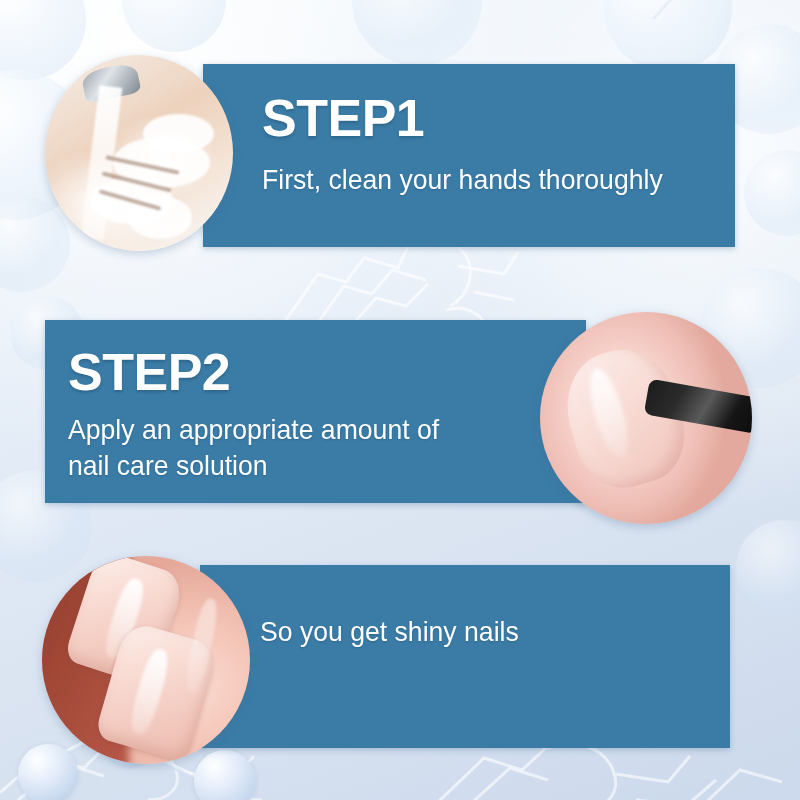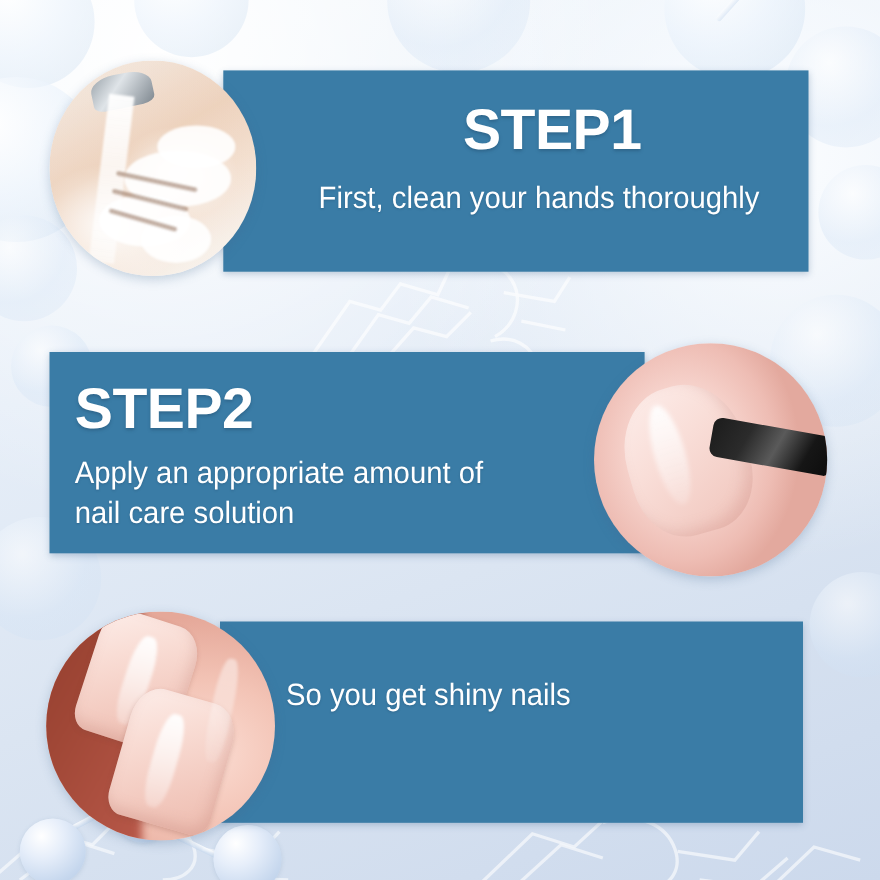--- a/index.html
+++ b/index.html
@@ -262,21 +262,21 @@
     <div>
       <div class="mol-stick" style="left:106px; top:130px; width:74px; transform: rotate(62deg); opacity:0.55;"></div>
       <div class="mol-ball" style="left:88px;  top:104px; width:34px; height:34px; opacity:0.5;"></div>
     </div>
 
     <div>
       <div class="mol-stick" style="left:652px; top:16px; width:66px; transform: rotate(-48deg); opacity:0.6;"></div>
     </div>
   </div>
 
-  <div class="step" style="left:0; top:0; width:800px; height:270px;text-align:center;">
+  <div class="step" style="left:0; top:0; width:800px; height:270px;">
 
     <div class="panel" style="left:203px; top:64px; width:532px; height:183px;"></div>
 
     <div class="panel-text" style="left:262px; top:92px; width:480px;">
       <div class="step-title">STEP1</div>
       <div class="step-desc" style="margin-top:18px;">First, clean your hands thoroughly</div>
     </div>
 
     <div class="photo photo-wash" style="left:45px; top:55px; width:188px; height:196px;">
       <div class="wash-tap"></div>

